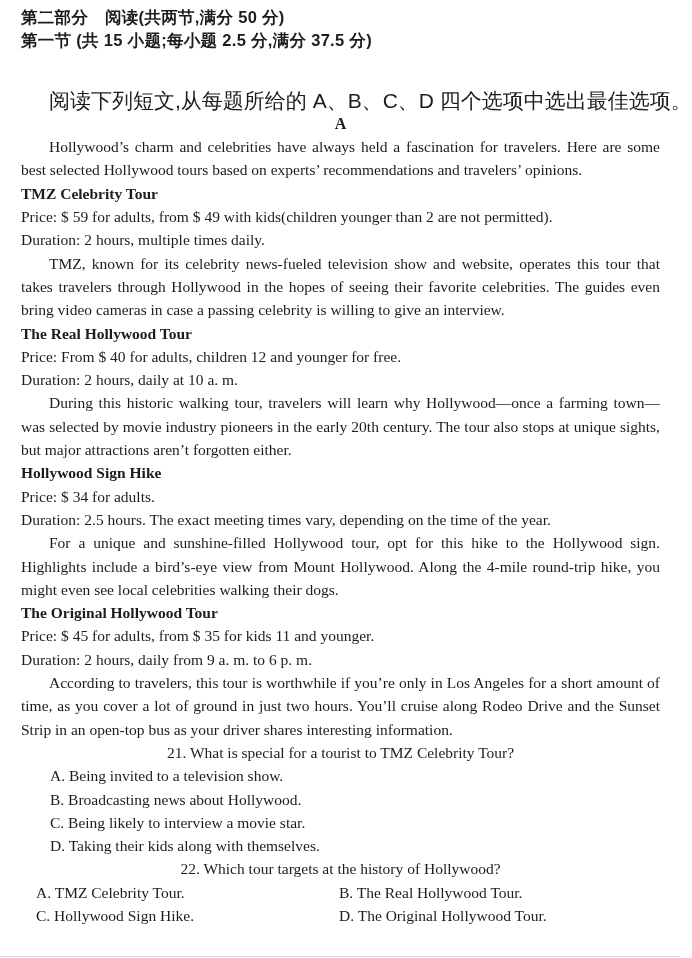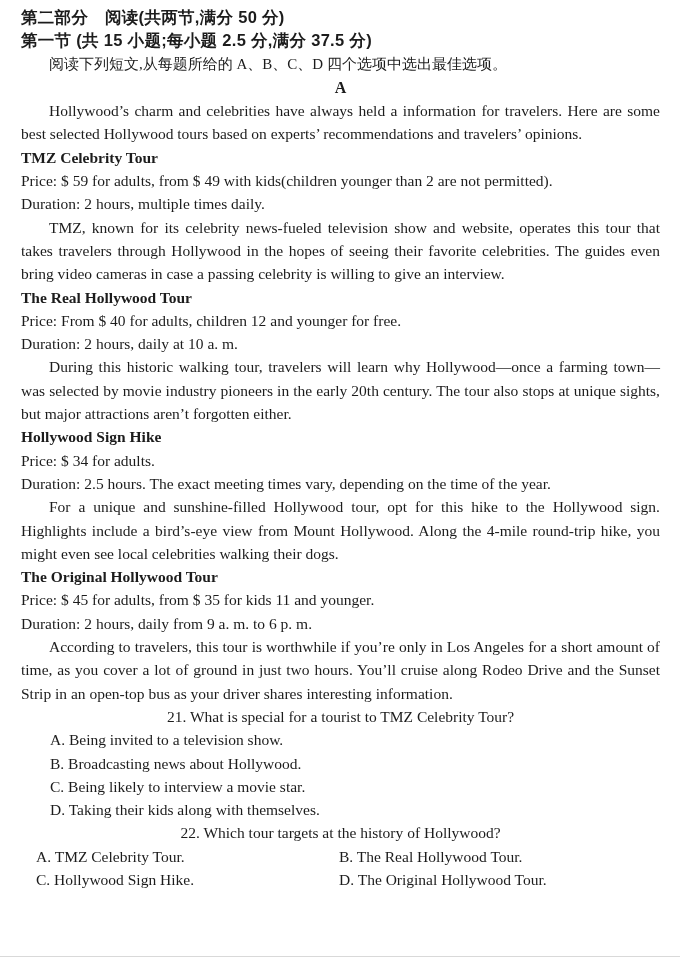--- a/index.html
+++ b/index.html
@@ -19,24 +19,25 @@
     position: relative;
   }
   .cn-head {
     font-family: "Liberation Sans", "DejaVu Sans", sans-serif;
     font-weight: bold;
     font-size: 16.5px;
     letter-spacing: 0.3px;
     white-space: nowrap;
   }
   .cn-body {
-    font-family: Liberation Serif, serif;
-    font-size: 15px;
+    font-family: Liberation Sans, sans-serif;
+    font-size: 21px;
     padding-left: 28px;
     white-space: nowrap;
+    margin-top: 36px;
   }
   .passage-label {
     text-align: center;
     font-weight: bold;
     font-size: 16px;
   }
   .para {
     text-align: justify;
     text-indent: 28px;
   }
@@ -63,21 +64,21 @@
 <body>
 
 <div class="page">
 
   <div class="cn-head">第二部分　阅读(共两节,满分 50 分)</div>
   <div class="cn-head">第一节 (共 15 小题;每小题 2.5 分,满分 37.5 分)</div>
   <div class="cn-body">阅读下列短文,从每题所给的 A、B、C、D 四个选项中选出最佳选项。</div>
 
   <div class="passage-label">A</div>
 
-  <div class="para">Hollywood’s charm and celebrities have always held a information for travelers. Here are some best selected Hollywood tours based on experts’ recommendations and travelers’ opinions.</div>
+  <div class="para">Hollywood’s charm and celebrities have always held a fascination for travelers. Here are some best selected Hollywood tours based on experts’ recommendations and travelers’ opinions.</div>
 
   <div>
     <div class="tour-name">TMZ Celebrity Tour</div>
     <div class="plain-line">Price: $ 59 for adults, from $ 49 with kids(children younger than 2 are not permitted).</div>
     <div class="plain-line">Duration: 2 hours, multiple times daily.</div>
     <div class="para">TMZ, known for its celebrity news-fueled television show and website, operates this tour that takes travelers through Hollywood in the hopes of seeing their favorite celebrities. The guides even bring video cameras in case a passing celebrity is willing to give an interview.</div>
   </div>
 
   <div>
     <div class="tour-name">The Real Hollywood Tour</div>

